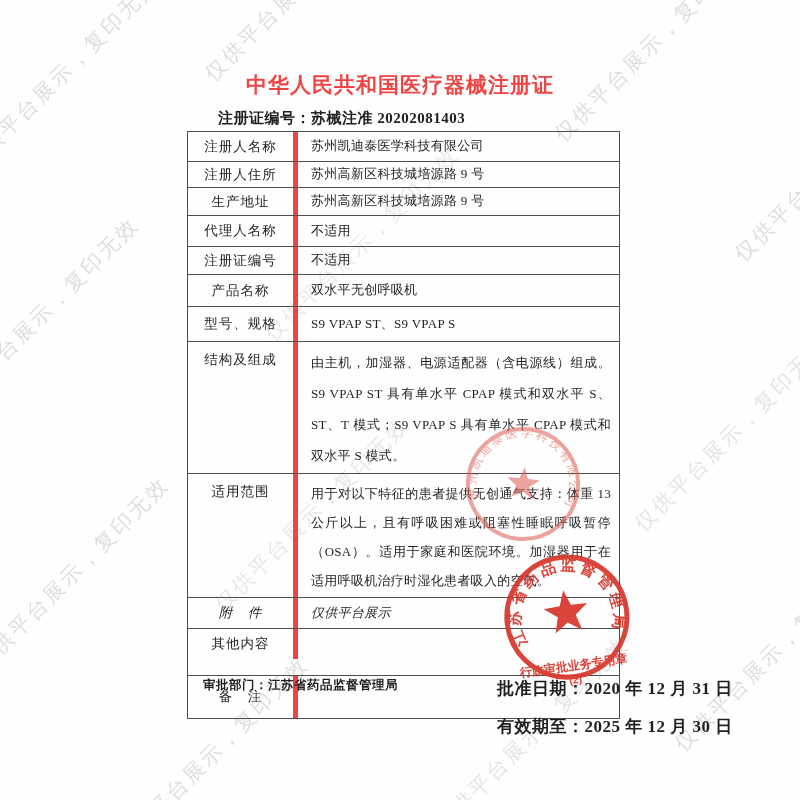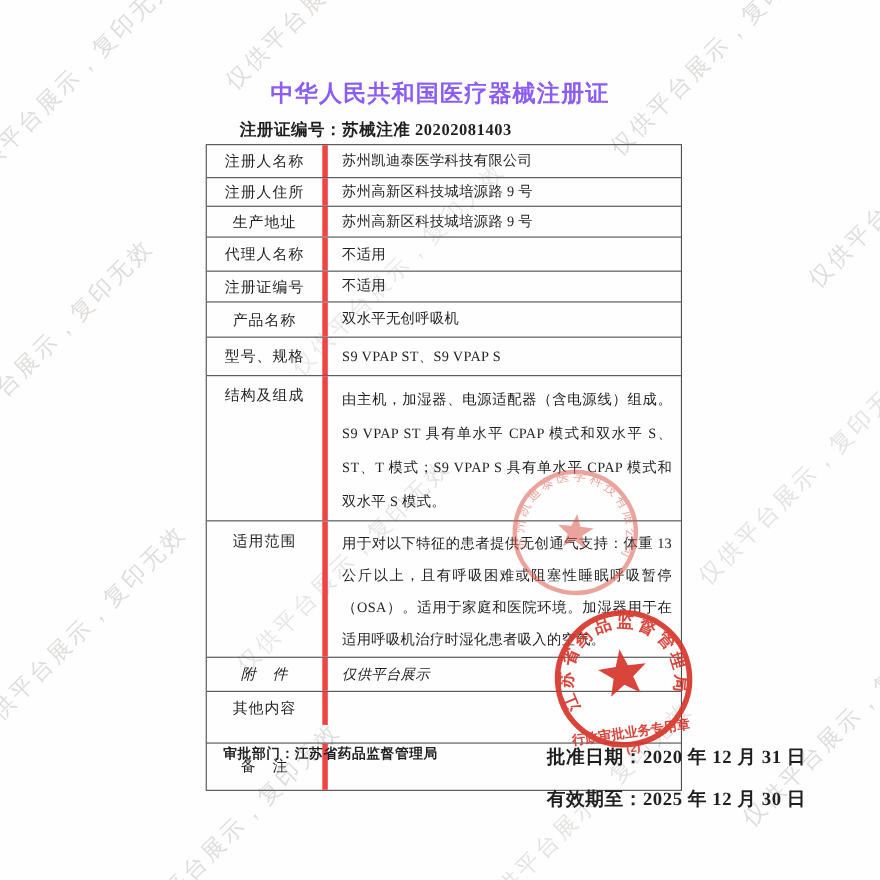--- a/index.html
+++ b/index.html
@@ -30,21 +30,21 @@
   .wm:nth-child(9){left:600px;top:420px;opacity:.45;}
   .wm:nth-child(10){left:80px;top:740px;}
   .wm:nth-child(11){left:400px;top:720px;opacity:.45;}
   .wm:nth-child(12){left:640px;top:640px;}
 
   
   .content{position:absolute;inset:0;z-index:2;}
   .doc-title{
     position:absolute;top:71px;left:0;width:800px;text-align:center;
     font-family:"Liberation Sans","DejaVu Sans",sans-serif;
-    font-size:21px;font-weight:bold;letter-spacing:1px;color:#8b5cf6;
+    font-size:21px;font-weight:bold;letter-spacing:1px;color:#ef4444;
   }
   .cert-no{
     position:absolute;top:109px;left:218px;
     font-size:15px;font-weight:bold;letter-spacing:.5px;
   }
   .cert-no .num{font-family:"Liberation Serif",serif;}
 
   
   .cert-table{
     position:absolute;left:187px;top:131px;width:433px;

